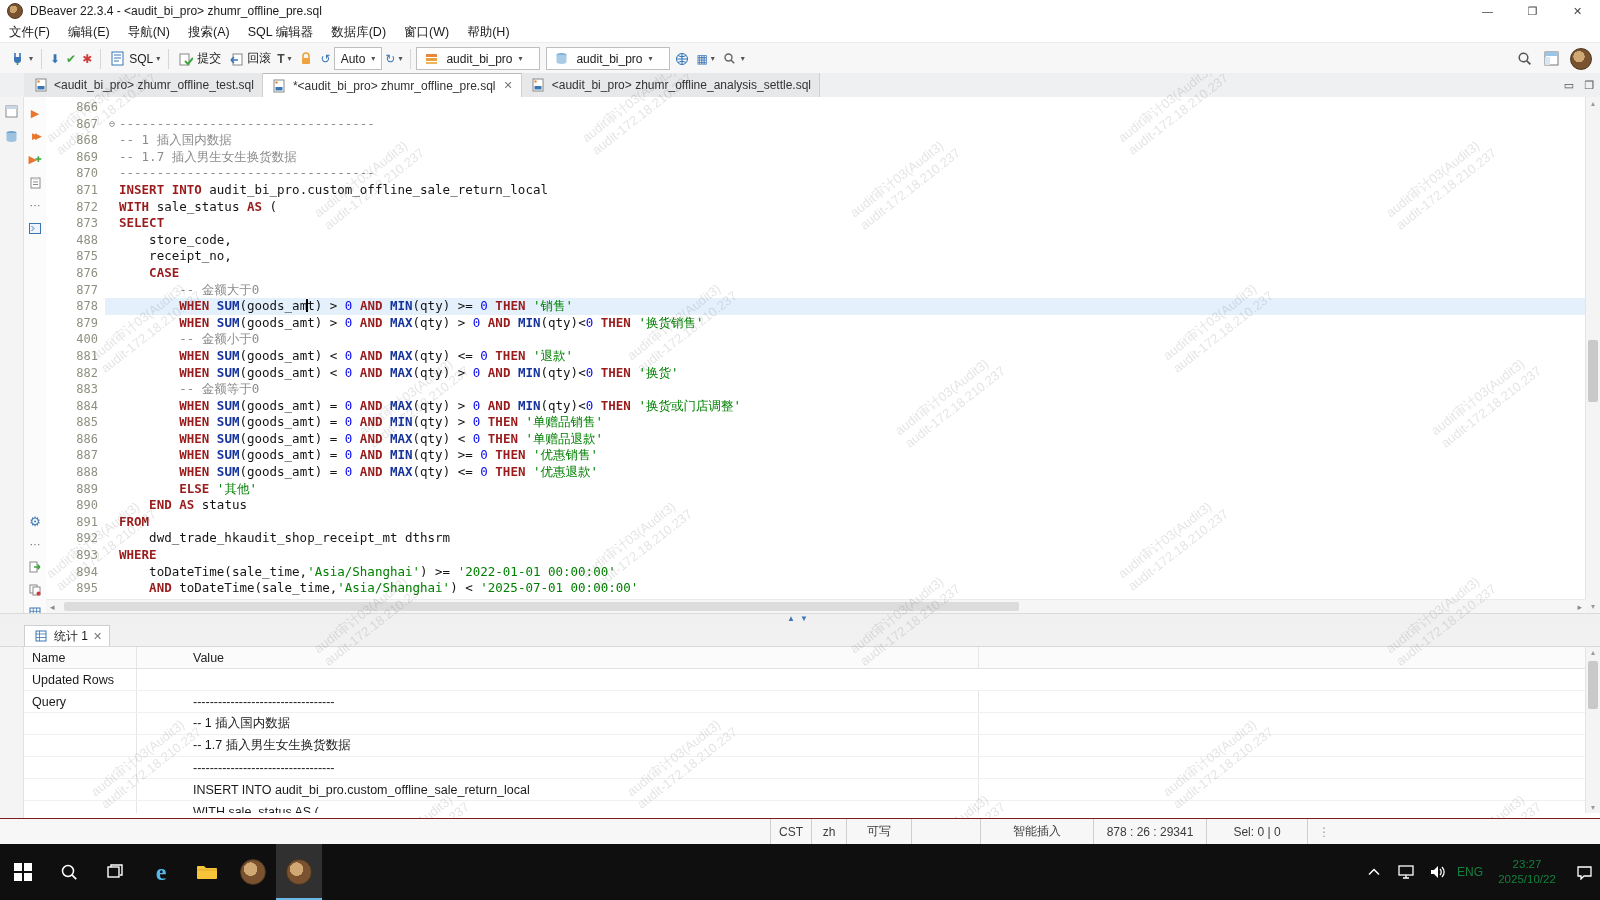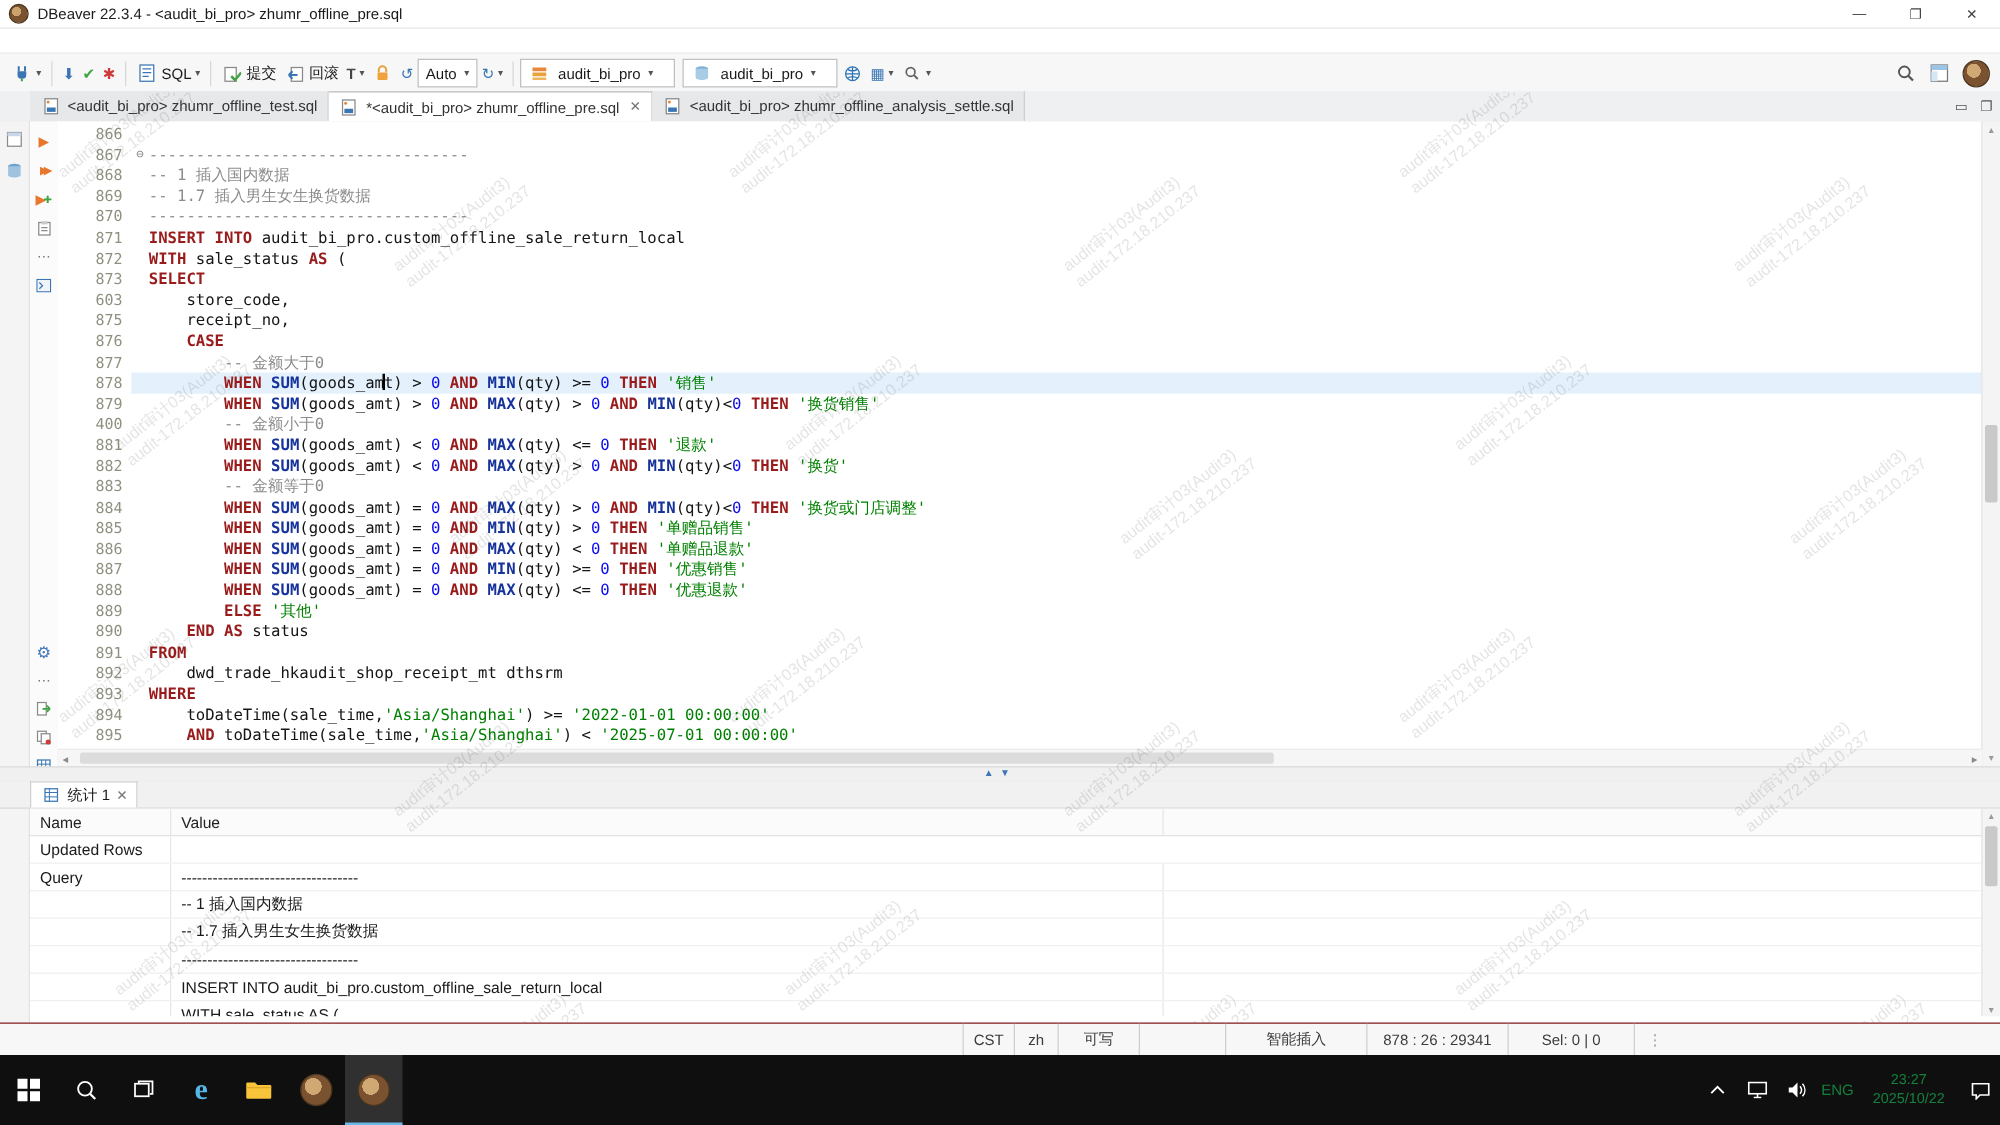--- a/index.html
+++ b/index.html
@@ -78,21 +78,21 @@
   .splitter{position:absolute;left:0;right:0;top:613px;height:11px;background:#f0f0f0;border-top:1px solid #dadada;
             border-bottom:1px solid #dadada;}
   .sash{position:absolute;left:50%;top:0;transform:translateX(-50%);font-size:8px;color:#3f76b8;letter-spacing:5px;line-height:10px;}
 
   
   .rtabbar{position:absolute;left:0;right:0;top:625px;height:21px;background:#f1f1f1;border-bottom:1px solid #d9d9d9;
            display:flex;align-items:stretch;padding-left:24px;font-size:12px;}
   .rtab{background:#fff;border:1px solid #cfcfcf;border-bottom:none;display:flex;align-items:center;gap:5px;padding:0 7px;}
   .rtab .x{color:#777;font-size:11px;}
   .rtable{position:absolute;left:24px;top:647px;right:14px;height:166px;background:#fff;font-size:12.5px;overflow:hidden;}
-  .thead,.trow{display:flex;height:21px;align-items:stretch;}
+  .thead,.trow{display:flex;height:21px;align-items:stretch;gap:48px;}
   .thead{background:#fbfbfb;border-bottom:1px solid #e2e2e2;color:#222;}
   .trow{border-bottom:1px solid #f0f0f0;}
   .c-name{flex:none;width:96px;padding:0 8px;display:flex;align-items:center;border-right:1px solid #e6e6e6;}
   .c-val{flex:none;width:777px;padding:0 8px;display:flex;align-items:center;border-right:1px solid #e6e6e6;white-space:pre;}
   .c-rest{flex:1;}
   .rvscroll{position:absolute;right:0;top:647px;width:14px;height:166px;background:#f4f4f4;border-left:1px solid #e4e4e4;}
 
   
   .statusbar{position:absolute;left:0;right:0;top:818px;height:25px;background:#f7f7f7;border-top:1px solid #7f1d1d;
              display:flex;align-items:stretch;font-size:12px;color:#3c3c3c;}
@@ -124,20 +124,30 @@
   <div class="titlebar">
     <div class="applogo"></div>
     <span>DBeaver 22.3.4 - &lt;audit_bi_pro&gt; zhumr_offline_pre.sql</span>
     <div class="wctrl">
       <div class="wbtn">—</div>
       <div class="wbtn">❐</div>
       <div class="wbtn">✕</div>
     </div>
   </div>
 
+  <div class="menubar">
+    <span class="menu-item">文件(F)</span>
+    <span class="menu-item">编辑(E)</span>
+    <span class="menu-item">导航(N)</span>
+    <span class="menu-item">搜索(A)</span>
+    <span class="menu-item">SQL 编辑器</span>
+    <span class="menu-item">数据库(D)</span>
+    <span class="menu-item">窗口(W)</span>
+    <span class="menu-item">帮助(H)</span>
+  </div>
 
   <div class="toolbar">
     <div class="tbtn">
       <span class="tb-ico">
         <svg width="15" height="15" viewBox="0 0 15 15">
             <path d="M4 6h7v3a3 3 0 0 1-3 3H7a3 3 0 0 1-3-3z" fill="#3a76b4"></path>
             <path d="M5 6V2M10 6V2" stroke="#3a76b4" stroke-width="1.6"></path>
             <path d="M7.5 12v2" stroke="#3fa43f" stroke-width="1.6"></path>
           </svg>
       </span>
@@ -364,21 +374,21 @@
 
   <div class="editor" id="code-lines">
       <div class="cl"><span class="ln">866</span><span class="body"><span class="fold"></span><span class="txt"></span></span></div>
       <div class="cl"><span class="ln">867</span><span class="body"><span class="fold">⊖</span><span class="txt"><span class="tk-c">----------------------------------</span></span></span></div>
       <div class="cl"><span class="ln">868</span><span class="body"><span class="fold"></span><span class="txt"><span class="tk-c">-- 1 插入国内数据</span></span></span></div>
       <div class="cl"><span class="ln">869</span><span class="body"><span class="fold"></span><span class="txt"><span class="tk-c">-- 1.7 插入男生女生换货数据</span></span></span></div>
       <div class="cl"><span class="ln">870</span><span class="body"><span class="fold"></span><span class="txt"><span class="tk-c">----------------------------------</span></span></span></div>
       <div class="cl"><span class="ln">871</span><span class="body"><span class="fold"></span><span class="txt"><span class="tk-k">INSERT INTO</span><span class="tk-t"> audit_bi_pro.custom_offline_sale_return_local</span></span></span></div>
       <div class="cl"><span class="ln">872</span><span class="body"><span class="fold"></span><span class="txt"><span class="tk-k">WITH</span><span class="tk-t"> sale_status </span><span class="tk-k">AS</span><span class="tk-t"> (</span></span></span></div>
       <div class="cl"><span class="ln">873</span><span class="body"><span class="fold"></span><span class="txt"><span class="tk-k">SELECT</span></span></span></div>
-      <div class="cl"><span class="ln">603</span><span class="body"><span class="fold"></span><span class="txt"><span class="tk-t">    store_code,</span></span></span></div>
+      <div class="cl"><span class="ln">488</span><span class="body"><span class="fold"></span><span class="txt"><span class="tk-t">    store_code,</span></span></span></div>
       <div class="cl"><span class="ln">875</span><span class="body"><span class="fold"></span><span class="txt"><span class="tk-t">    receipt_no,</span></span></span></div>
       <div class="cl"><span class="ln">876</span><span class="body"><span class="fold"></span><span class="txt"><span class="tk-t">    </span><span class="tk-k">CASE</span></span></span></div>
       <div class="cl"><span class="ln">877</span><span class="body"><span class="fold"></span><span class="txt"><span class="tk-c">        -- 金额大于0</span></span></span></div>
       <div class="cl current"><span class="ln">878</span><span class="body"><span class="fold"></span><span class="txt"><span class="tk-t">        </span><span class="tk-k">WHEN</span><span class="tk-t"> </span><span class="tk-f">SUM</span><span class="tk-t">(goods_am</span><span class="cursor"></span><span class="tk-t">t) &gt; </span><span class="tk-n">0</span><span class="tk-t"> </span><span class="tk-k">AND</span><span class="tk-t"> </span><span class="tk-f">MIN</span><span class="tk-t">(qty) &gt;= </span><span class="tk-n">0</span><span class="tk-t"> </span><span class="tk-k">THEN</span><span class="tk-t"> </span><span class="tk-s">'销售'</span></span></span></div>
       <div class="cl"><span class="ln">879</span><span class="body"><span class="fold"></span><span class="txt"><span class="tk-t">        </span><span class="tk-k">WHEN</span><span class="tk-t"> </span><span class="tk-f">SUM</span><span class="tk-t">(goods_amt) &gt; </span><span class="tk-n">0</span><span class="tk-t"> </span><span class="tk-k">AND</span><span class="tk-t"> </span><span class="tk-f">MAX</span><span class="tk-t">(qty) &gt; </span><span class="tk-n">0</span><span class="tk-t"> </span><span class="tk-k">AND</span><span class="tk-t"> </span><span class="tk-f">MIN</span><span class="tk-t">(qty)&lt;</span><span class="tk-n">0</span><span class="tk-t"> </span><span class="tk-k">THEN</span><span class="tk-t"> </span><span class="tk-s">'换货销售'</span></span></span></div>
       <div class="cl"><span class="ln">400</span><span class="body"><span class="fold"></span><span class="txt"><span class="tk-c">        -- 金额小于0</span></span></span></div>
       <div class="cl"><span class="ln">881</span><span class="body"><span class="fold"></span><span class="txt"><span class="tk-t">        </span><span class="tk-k">WHEN</span><span class="tk-t"> </span><span class="tk-f">SUM</span><span class="tk-t">(goods_amt) &lt; </span><span class="tk-n">0</span><span class="tk-t"> </span><span class="tk-k">AND</span><span class="tk-t"> </span><span class="tk-f">MAX</span><span class="tk-t">(qty) &lt;= </span><span class="tk-n">0</span><span class="tk-t"> </span><span class="tk-k">THEN</span><span class="tk-t"> </span><span class="tk-s">'退款'</span></span></span></div>
       <div class="cl"><span class="ln">882</span><span class="body"><span class="fold"></span><span class="txt"><span class="tk-t">        </span><span class="tk-k">WHEN</span><span class="tk-t"> </span><span class="tk-f">SUM</span><span class="tk-t">(goods_amt) &lt; </span><span class="tk-n">0</span><span class="tk-t"> </span><span class="tk-k">AND</span><span class="tk-t"> </span><span class="tk-f">MAX</span><span class="tk-t">(qty) &gt; </span><span class="tk-n">0</span><span class="tk-t"> </span><span class="tk-k">AND</span><span class="tk-t"> </span><span class="tk-f">MIN</span><span class="tk-t">(qty)&lt;</span><span class="tk-n">0</span><span class="tk-t"> </span><span class="tk-k">THEN</span><span class="tk-t"> </span><span class="tk-s">'换货'</span></span></span></div>
       <div class="cl"><span class="ln">883</span><span class="body"><span class="fold"></span><span class="txt"><span class="tk-c">        -- 金额等于0</span></span></span></div>
       <div class="cl"><span class="ln">884</span><span class="body"><span class="fold"></span><span class="txt"><span class="tk-t">        </span><span class="tk-k">WHEN</span><span class="tk-t"> </span><span class="tk-f">SUM</span><span class="tk-t">(goods_amt) = </span><span class="tk-n">0</span><span class="tk-t"> </span><span class="tk-k">AND</span><span class="tk-t"> </span><span class="tk-f">MAX</span><span class="tk-t">(qty) &gt; </span><span class="tk-n">0</span><span class="tk-t"> </span><span class="tk-k">AND</span><span class="tk-t"> </span><span class="tk-f">MIN</span><span class="tk-t">(qty)&lt;</span><span class="tk-n">0</span><span class="tk-t"> </span><span class="tk-k">THEN</span><span class="tk-t"> </span><span class="tk-s">'换货或门店调整'</span></span></span></div>

